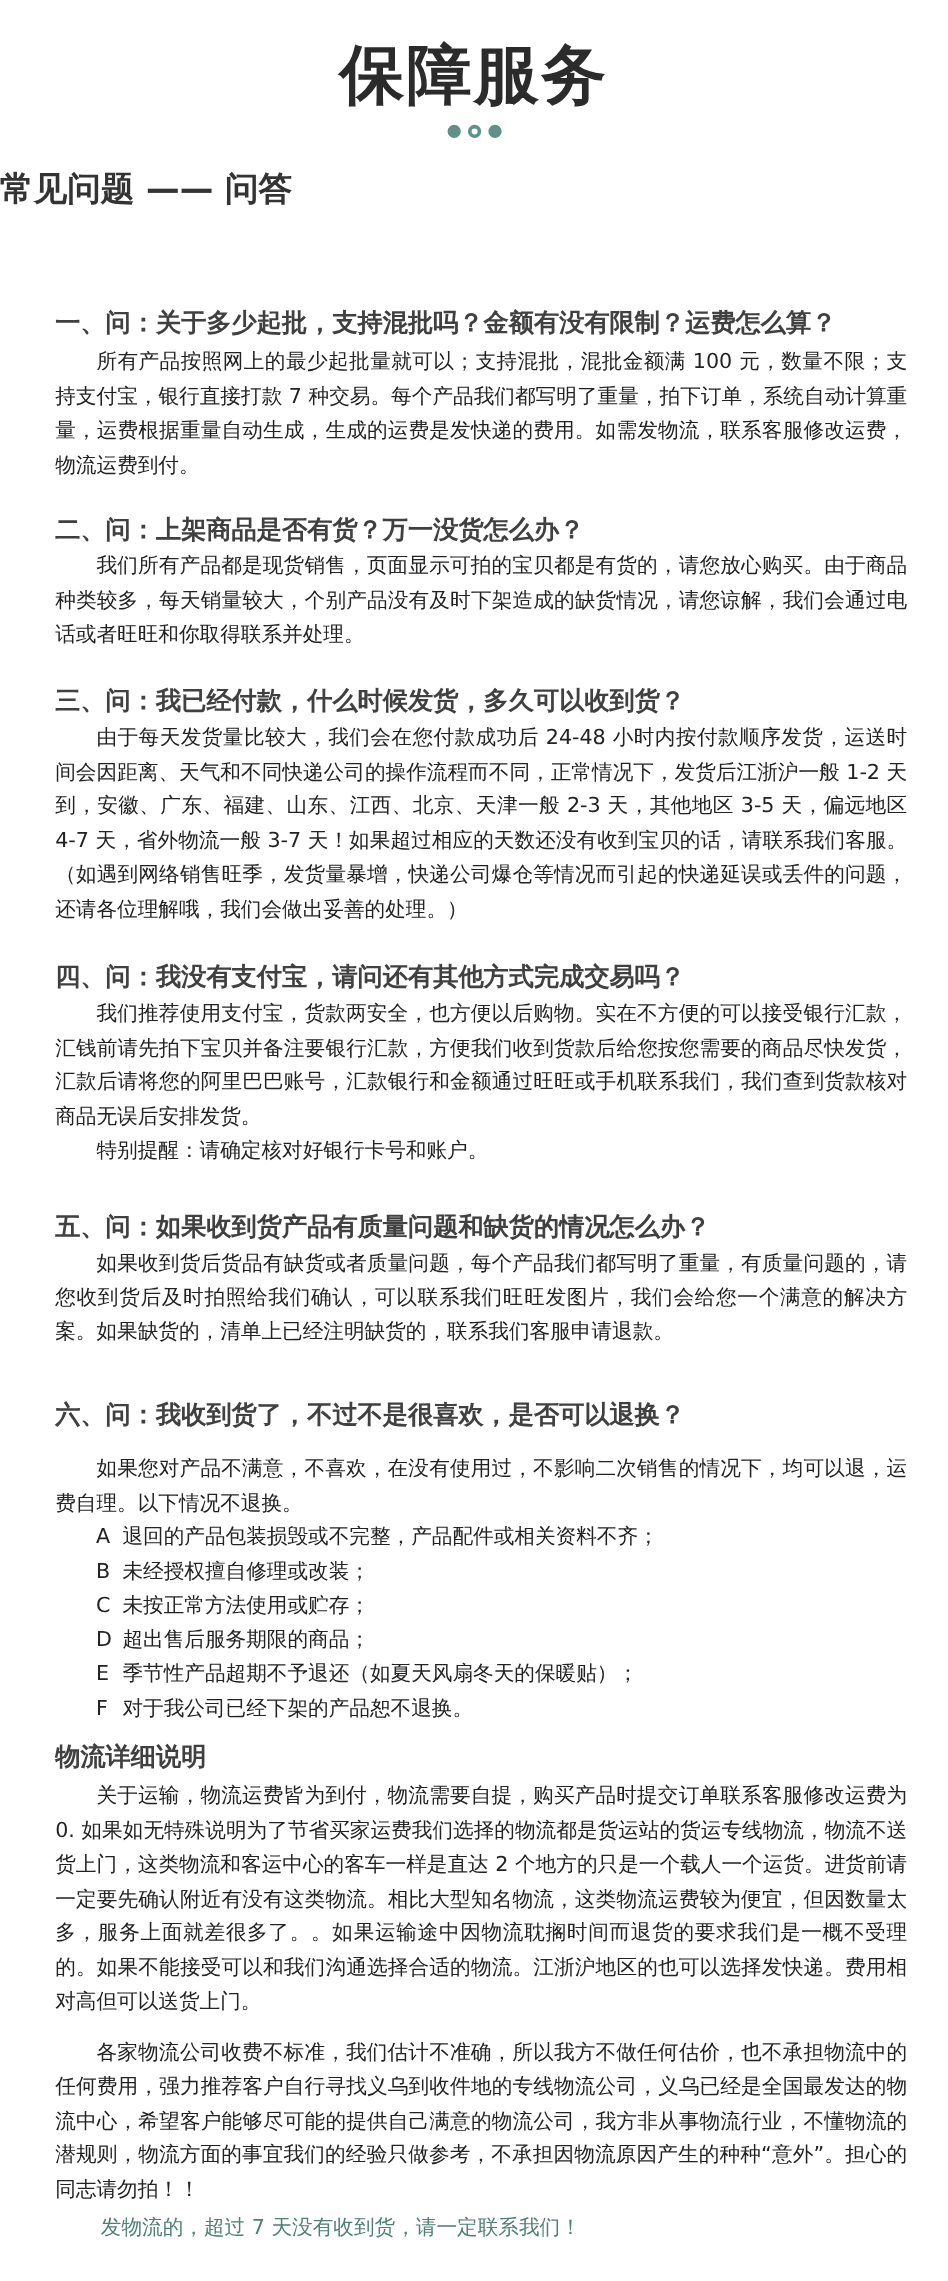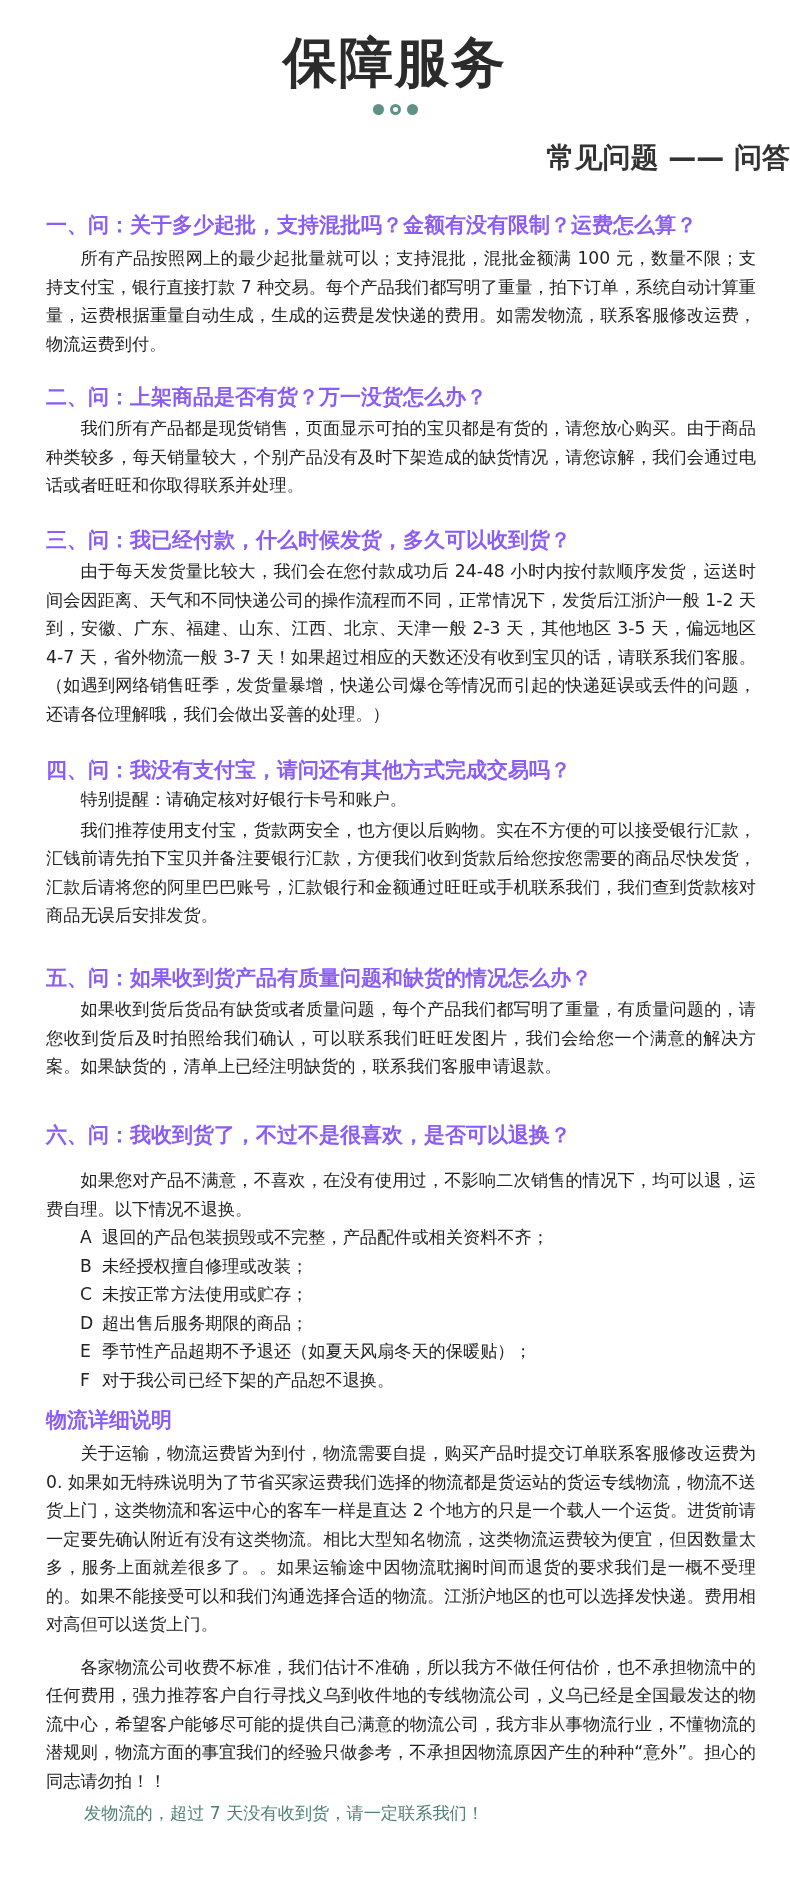--- a/index.html
+++ b/index.html
@@ -19,25 +19,25 @@
       letter-spacing: 2px; line-height: 70px;
     }
     .dots {
       position: absolute; top: 104px; left: 0; width: 790px;
       display: flex; justify-content: center; gap: 6px;
     }
     .dot { width: 11px; height: 11px; border-radius: 50%; background: #5f9188; }
     .dot.ring { background: #ffffff; border: 3px solid #5f9188; }
     .subtitle {
       position: absolute; left: 0; top: 138px; width: 790px;
-      text-align: right; font-size: 28px; color: #333333; line-height: 40px;
+      text-align: left; font-size: 28px; color: #333333; line-height: 40px;
     }
     .section { position: absolute; left: 46px; width: 710px; }
     .q {
-      font-size: 21px; color: #8b5cf6; line-height: 30px; white-space: nowrap;
+      font-size: 21px; color: #404040; line-height: 30px; white-space: nowrap; margin-top: 44px;
     }
     .p {
       font-size: 17.2px; line-height: 28.5px; color: #222222;
       text-align: justify; text-indent: 2em;
     }
     .list { list-style: none; padding-left: 34px; }
     .list li { font-size: 17.2px; line-height: 28.5px; color: #222222; white-space: nowrap; }
     .list .letter { display: inline-block; width: 22px; }
     .note {
       font-size: 17.2px; line-height: 28px; color: #4f7f75; padding-left: 38px;
@@ -68,22 +68,22 @@
     <p class="p" style="margin-top:2px;">我们所有产品都是现货销售，页面显示可拍的宝贝都是有货的，请您放心购买。由于商品种类较多，每天销量较大，个别产品没有及时下架造成的缺货情况，请您谅解，我们会通过电话或者旺旺和你取得联系并处理。</p>
   </section>
 
   <section class="section" style="top:525px;">
     <h3 class="q">三、问：我已经付款，什么时候发货，多久可以收到货？</h3>
     <p class="p" style="margin-top:2px;">由于每天发货量比较大，我们会在您付款成功后 24-48 小时内按付款顺序发货，运送时间会因距离、天气和不同快递公司的操作流程而不同，正常情况下，发货后江浙沪一般 1-2 天到，安徽、广东、福建、山东、江西、北京、天津一般 2-3 天，其他地区 3-5 天，偏远地区 4-7 天，省外物流一般 3-7 天！如果超过相应的天数还没有收到宝贝的话，请联系我们客服。（如遇到网络销售旺季，发货量暴增，快递公司爆仓等情况而引起的快递延误或丢件的问题，还请各位理解哦，我们会做出妥善的处理。）</p>
   </section>
 
   <section class="section" style="top:755px;">
     <h3 class="q">四、问：我没有支付宝，请问还有其他方式完成交易吗？</h3>
+    <p class="p" style="margin-top:2px;">我们推荐使用支付宝，货款两安全，也方便以后购物。实在不方便的可以接受银行汇款，汇钱前请先拍下宝贝并备注要银行汇款，方便我们收到货款后给您按您需要的商品尽快发货，汇款后请将您的阿里巴巴账号，汇款银行和金额通过旺旺或手机联系我们，我们查到货款核对商品无误后安排发货。</p>
     <p class="p">特别提醒：请确定核对好银行卡号和账户。</p>
-    <p class="p" style="margin-top:2px;">我们推荐使用支付宝，货款两安全，也方便以后购物。实在不方便的可以接受银行汇款，汇钱前请先拍下宝贝并备注要银行汇款，方便我们收到货款后给您按您需要的商品尽快发货，汇款后请将您的阿里巴巴账号，汇款银行和金额通过旺旺或手机联系我们，我们查到货款核对商品无误后安排发货。</p>
   </section>
 
   <section class="section" style="top:963px;">
     <h3 class="q">五、问：如果收到货产品有质量问题和缺货的情况怎么办？</h3>
     <p class="p" style="margin-top:2px;">如果收到货后货品有缺货或者质量问题，每个产品我们都写明了重量，有质量问题的，请您收到货后及时拍照给我们确认，可以联系我们旺旺发图片，我们会给您一个满意的解决方案。如果缺货的，清单上已经注明缺货的，联系我们客服申请退款。</p>
   </section>
 
   <section class="section" style="top:1120px;">
     <h3 class="q">六、问：我收到货了，不过不是很喜欢，是否可以退换？</h3>
     <p class="p" style="margin-top:16px;">如果您对产品不满意，不喜欢，在没有使用过，不影响二次销售的情况下，均可以退，运费自理。以下情况不退换。</p>

